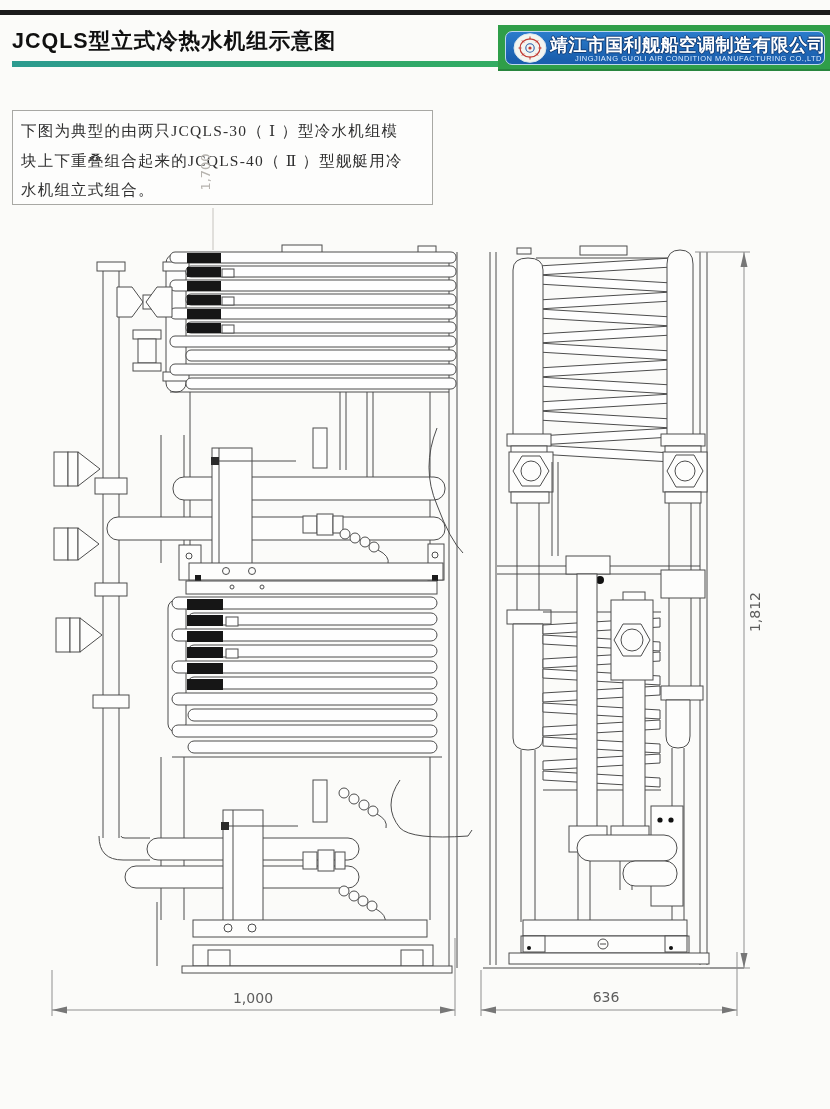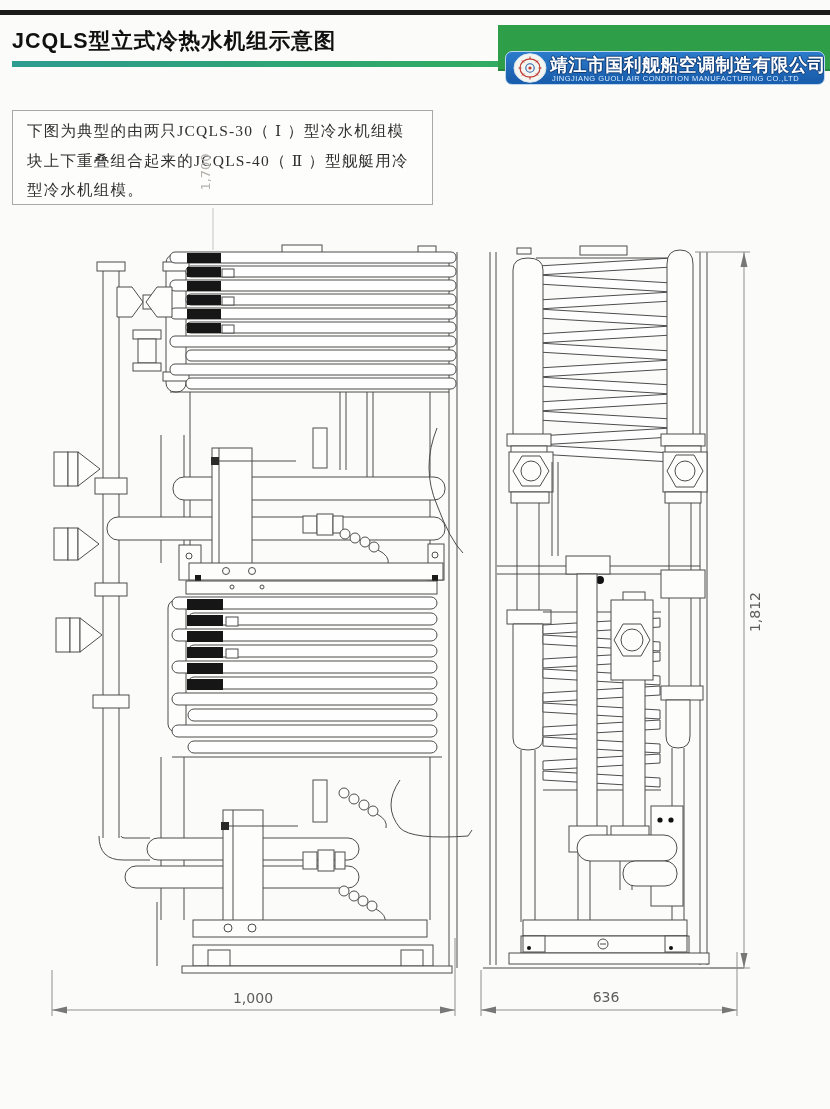--- a/index.html
+++ b/index.html
@@ -11,30 +11,30 @@
   
   .page-title{left:12px;top:26px;font-size:21.5px;font-weight:800;color:#101010;
               letter-spacing:1px;white-space:nowrap;z-index:2;text-align:right;}
   .title-rule{left:12px;top:61px;width:818px;height:5.5px;z-index:1;
               background:linear-gradient(90deg,#2d9b90 0%,#30a86b 45%,#3ab84b 100%);}
   
   .banner{left:498px;top:25px;width:332px;height:46px;background:#2f9e49;z-index:3;
           box-shadow:inset 0 -2px 0 #27853d;}
   .banner-blue{position:absolute;left:7px;top:6px;width:318px;height:32px;border-radius:7px;
                background:linear-gradient(180deg,#2b7ccb 0%,#1a5fae 85%);
-               border:1px solid #bcd7ee;margin-top:20px;}
+               border:1px solid #bcd7ee;}
   .banner-cn{position:absolute;left:44px;top:1px;width:272px;font-size:18px;font-weight:800;
              color:#ffffff;letter-spacing:0.4px;white-space:nowrap;
              text-shadow:1px 0 0 #123e78,-1px 0 0 #123e78,0 1px 0 #123e78,0 -1px 0 #123e78;}
   .banner-en{position:absolute;left:46px;top:22px;width:270px;font-size:7.5px;color:#d9ecff;
-             letter-spacing:0.5px;white-space:nowrap;}
+             letter-spacing:0.5px;white-space:nowrap;text-align:right;}
   .banner-logo{position:absolute;left:7px;top:1px;}
   
   .desc-box{left:12px;top:110px;width:421px;height:95px;border:1px solid #a8a8a4;
-            box-sizing:border-box;background:#fdfdfc;z-index:2;padding:5px 9px 0 14px;
+            box-sizing:border-box;background:#fdfdfc;z-index:2;padding:5px 9px 0 8px;
             font-family:"Liberation Serif","DejaVu Serif","DejaVu Sans",serif;
             font-size:15.5px;letter-spacing:1.2px;line-height:29.5px;color:#2f2f2f;}
   .desc-box div{white-space:nowrap;}
   
   .dim-1700{left:176px;top:164px;width:60px;height:16px;text-align:center;z-index:4;
             transform:rotate(-90deg);color:#b6b3ae;font-size:13px;
             font-family:"DejaVu Sans",sans-serif;}
   svg.drawing{position:absolute;left:0;top:0;z-index:0;}
   .dimtext{font-family:"DejaVu Sans",sans-serif;font-size:14px;fill:#5d5d5d;}
 </style>
@@ -67,21 +67,21 @@
       </svg>
     </span>
     <div class="banner-cn">靖江市国利舰船空调制造有限公司</div>
     <div class="banner-en">JINGJIANG GUOLI AIR CONDITION MANUFACTURING CO.,LTD</div>
   </div>
 </div>
 
 <div class="abs desc-box">
   <div>下图为典型的由两只JCQLS-30（ Ⅰ ）型冷水机组模</div>
   <div>块上下重叠组合起来的JCQLS-40（ Ⅱ ）型舰艇用冷</div>
-  <div>型冷水机组模。</div>
+  <div>水机组立式组合。</div>
 </div>
 
 <div class="abs dim-1700">1,700</div>
 
 <svg class="drawing" width="830" height="1109" viewBox="0 0 830 1109">
 <defs>
   <rect id="t1" width="270" height="11" rx="5"></rect>
   <rect id="t1w" width="286" height="11" rx="5"></rect>
   <rect id="t2" width="249" height="12" rx="6"></rect>
   <rect id="t2w" width="265" height="12" rx="6"></rect>

